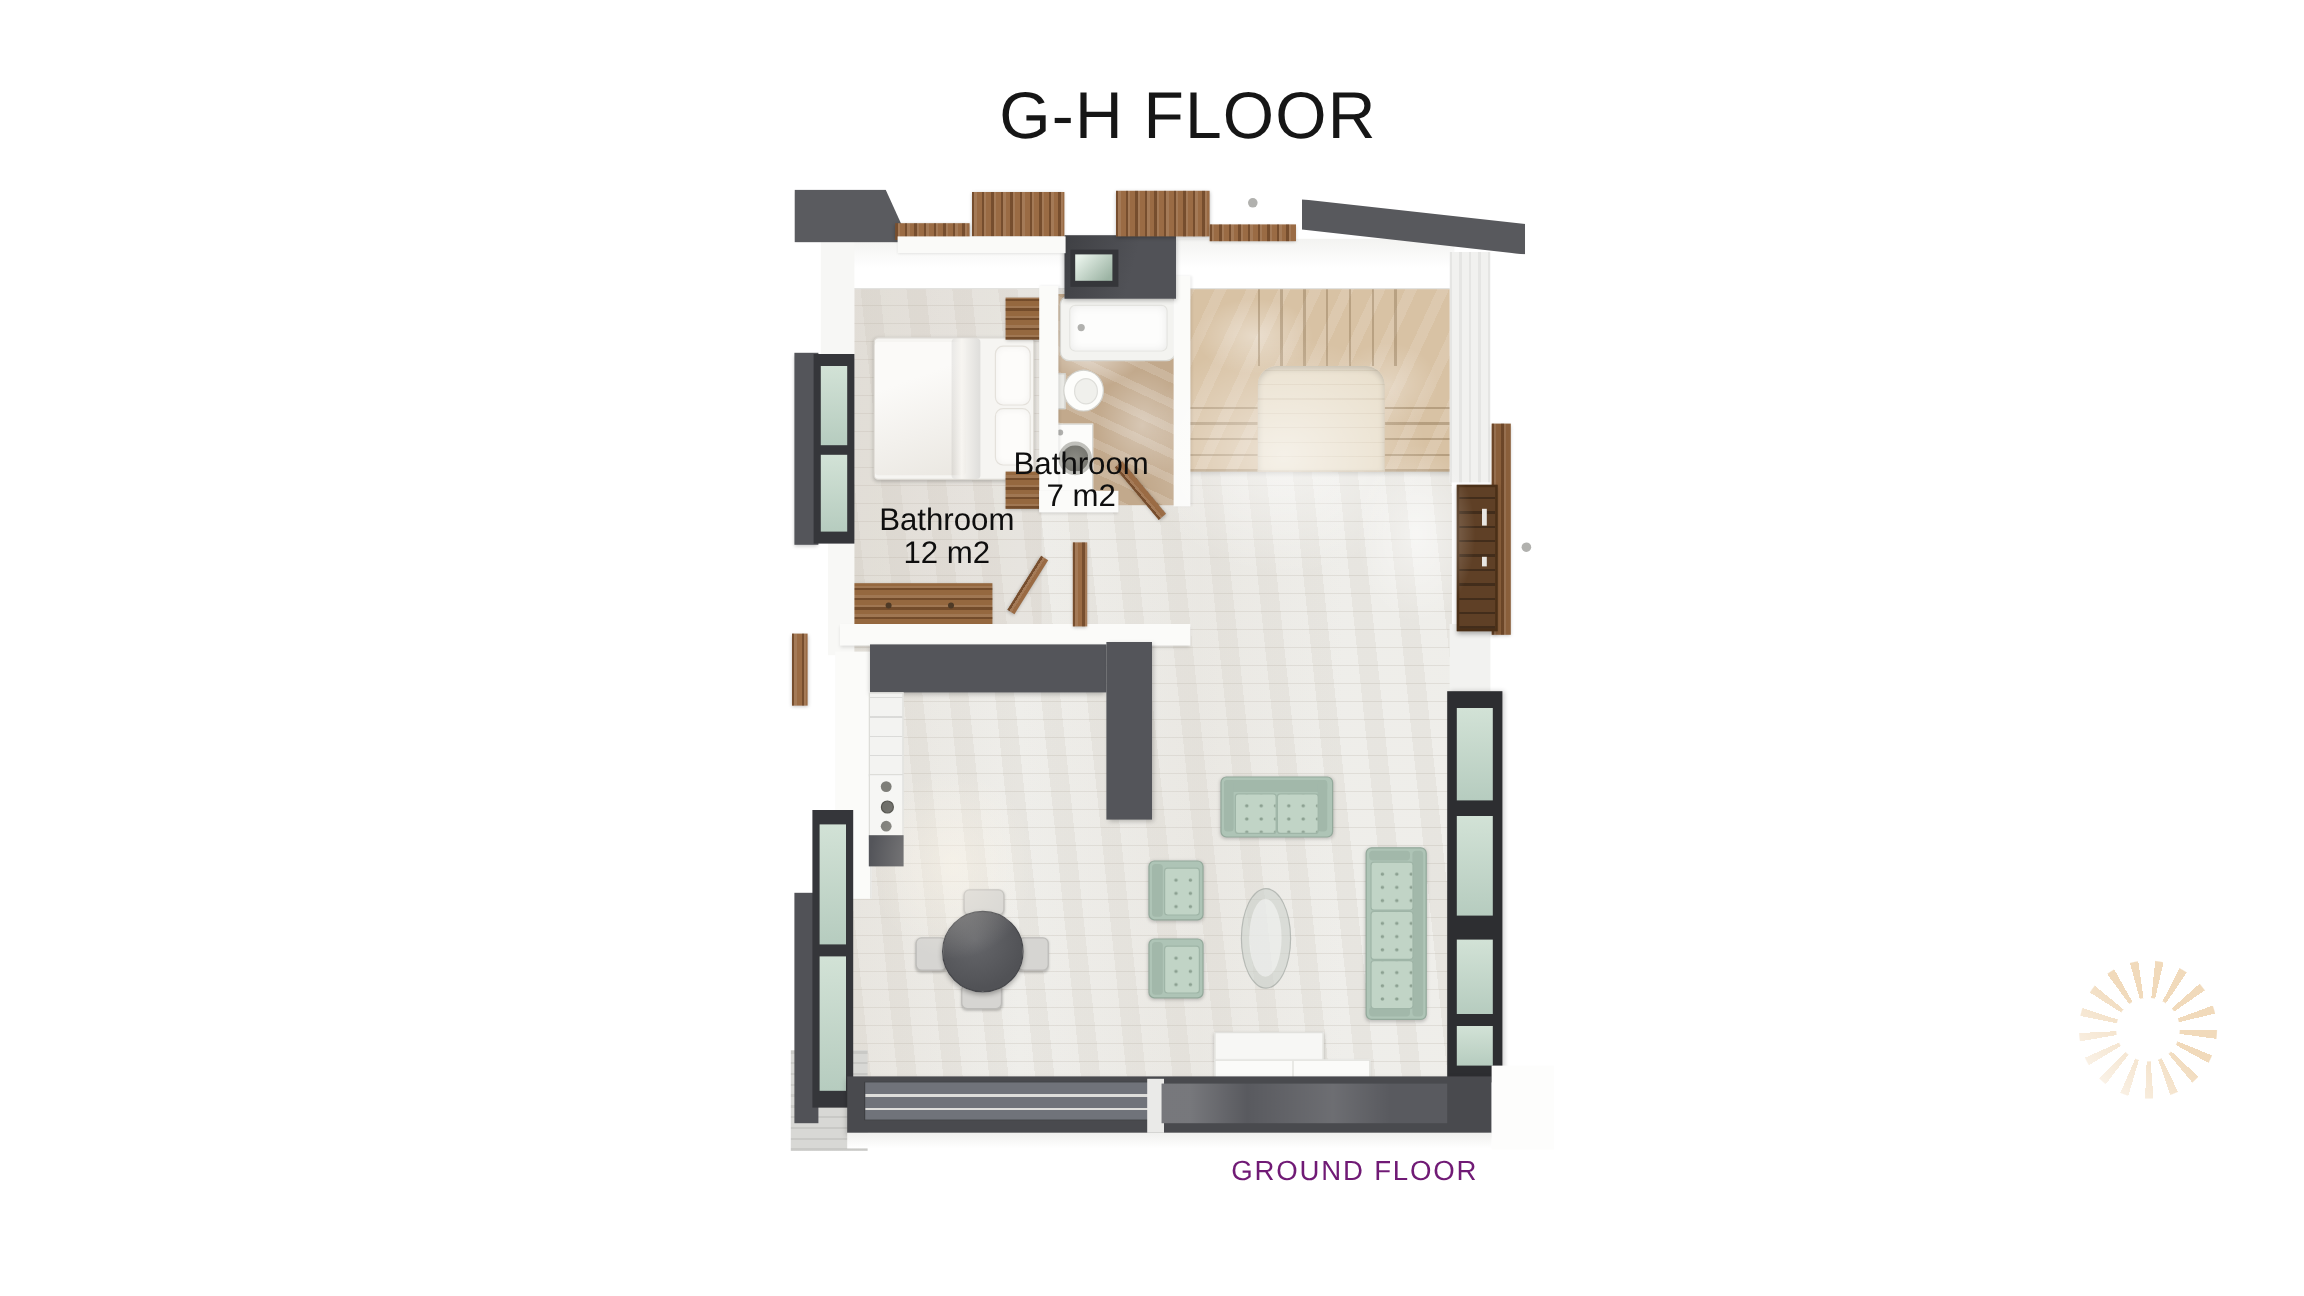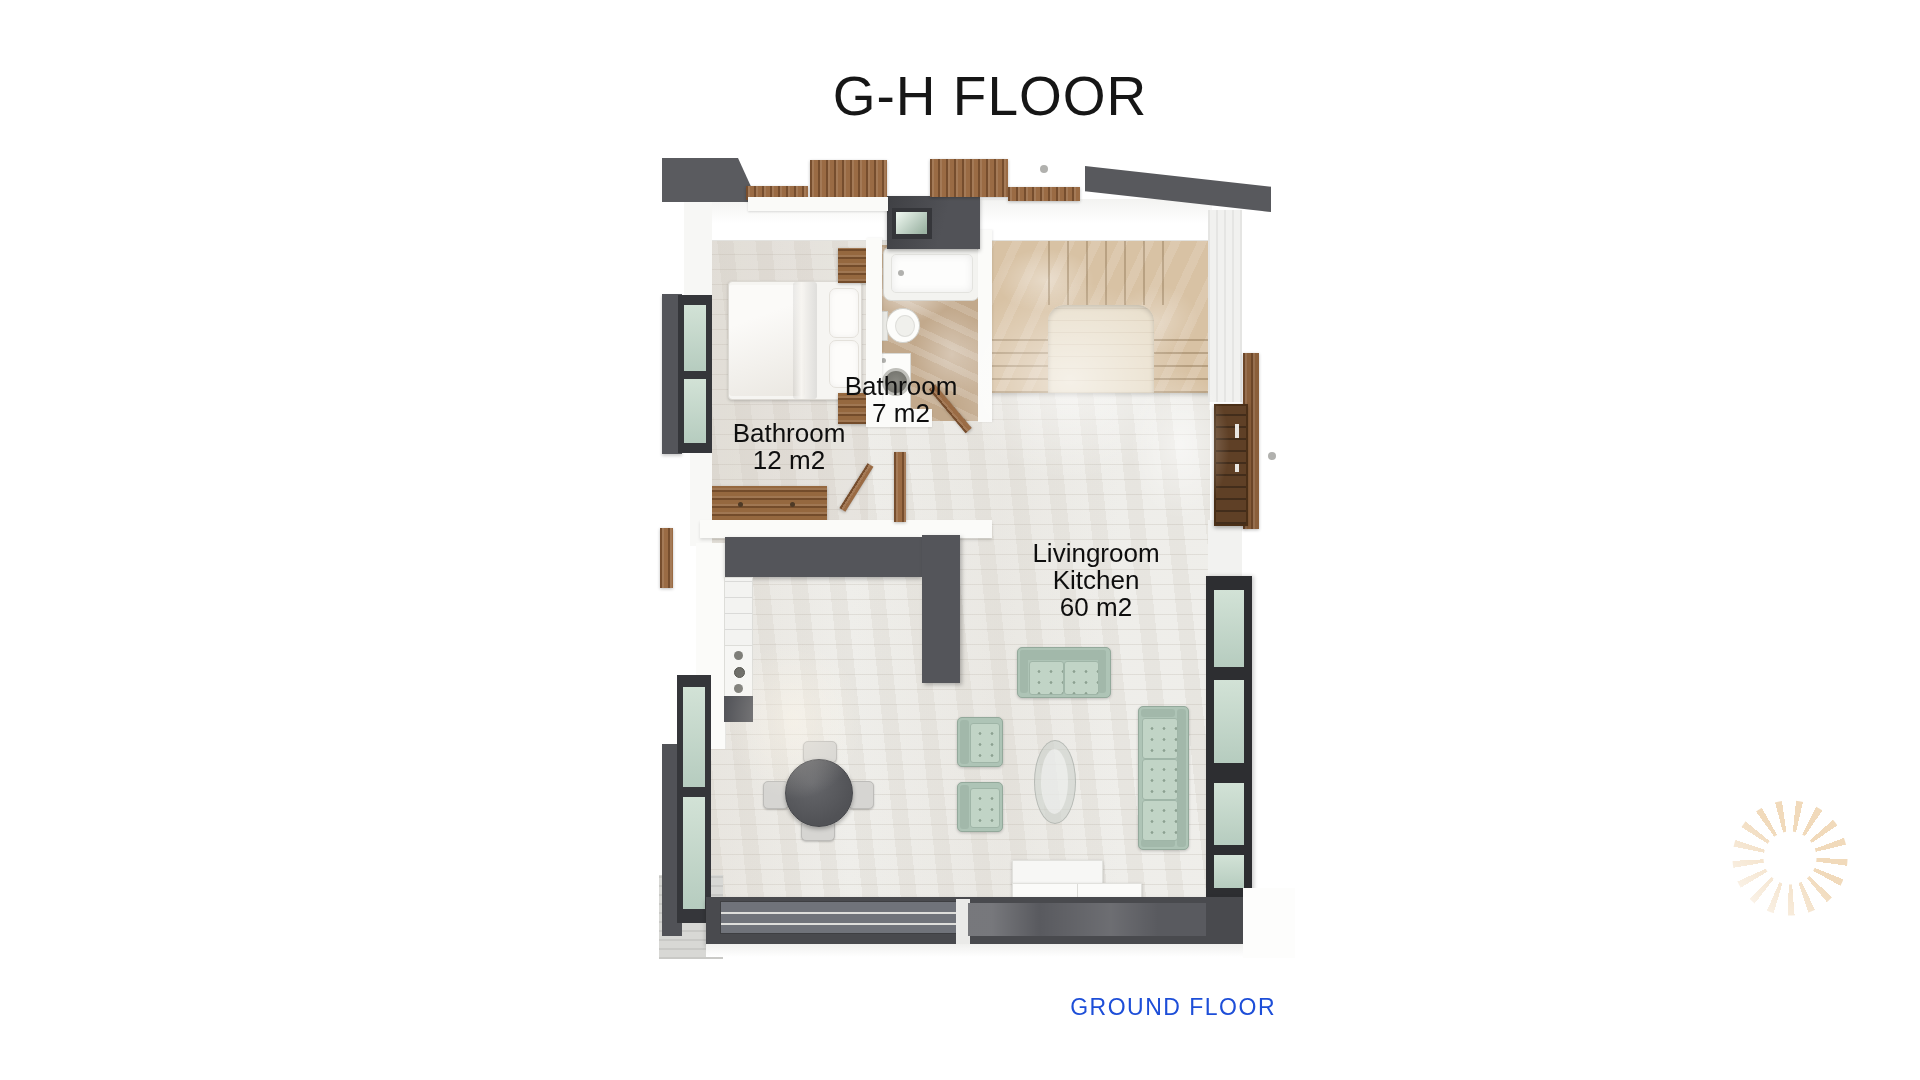--- a/index.html
+++ b/index.html
@@ -1,21 +1,21 @@
 <!DOCTYPE html>
 <html><head>
 <meta charset="utf-8">
 <style>
   html,body{margin:0;padding:0;background:#ffffff;}
   #canvas{position:relative;width:1920px;height:1080px;background:#ffffff;overflow:hidden;
           font-family:"Liberation Sans","DejaVu Sans",sans-serif;}
   .abs{position:absolute;}
   
   .title{left:770px;top:64px;width:440px;text-align:center;font-size:55px;color:#161616;letter-spacing:1px;}
-  .caption{left:1026px;top:962px;width:250px;text-align:right;font-size:23px;color:#1d4ed8;letter-spacing:1.5px;margin-top:32px;}
+  .caption{left:1026px;top:962px;width:250px;text-align:left;font-size:23px;color:#701a75;letter-spacing:1.5px;}
   .room-label{width:150px;text-align:center;font-size:26px;line-height:27px;color:#0e0e0e;z-index:60;}
   
   .dark{background:#54555a;}
   .whitewall{background:#fbfbf9;}
   .wood-v{background-color:#9a6b44;background-image:repeating-linear-gradient(90deg,rgba(60,30,10,.38) 0 2px,rgba(255,255,255,.10) 2px 4px,rgba(0,0,0,0) 4px 8px);box-shadow:0 1px 3px rgba(0,0,0,.25);}
   .wood-h{background-color:#95683f;background-image:repeating-linear-gradient(0deg,rgba(60,30,10,.38) 0 2px,rgba(255,255,255,.10) 2px 4px,rgba(0,0,0,0) 4px 8px);box-shadow:0 1px 3px rgba(0,0,0,.25);}
   .floor{background-color:#ecebe7;background-image:
     linear-gradient(90deg,rgba(208,198,186,.22) 0%,rgba(255,255,255,0) 28%,rgba(212,205,195,.18) 58%,rgba(255,255,255,0) 82%),
     repeating-linear-gradient(0deg,rgba(150,140,125,.17) 0 1px,rgba(255,255,255,0) 1px 15px),
     repeating-linear-gradient(84deg,rgba(188,178,162,.10) 0 16px,rgba(255,255,255,.14) 16px 38px);}
@@ -210,24 +210,19 @@
   <div class="abs dot" style="left:1268px;top:452px;width:8px;height:8px;"></div>
 
   <div class="abs room-label" style="left:714px;top:420px;">
     <div>Bathroom</div>
     <div>12 m2</div>
   </div>
   <div class="abs room-label" style="left:826px;top:337px;margin-top:36px;">
     <div>Bathroom</div>
     <div>7 m2</div>
   </div>
-  <div class="abs room-label" style="left:1021px;top:540px;">
-    <div>Livingroom</div>
-    <div>Kitchen</div>
-    <div>60 m2</div>
-  </div>
 
   <div class="abs sun">
     <div class="sun-rays"></div>
     <div class="sun-fade"></div>
   </div>
 
 </div>
 
 </body></html>

